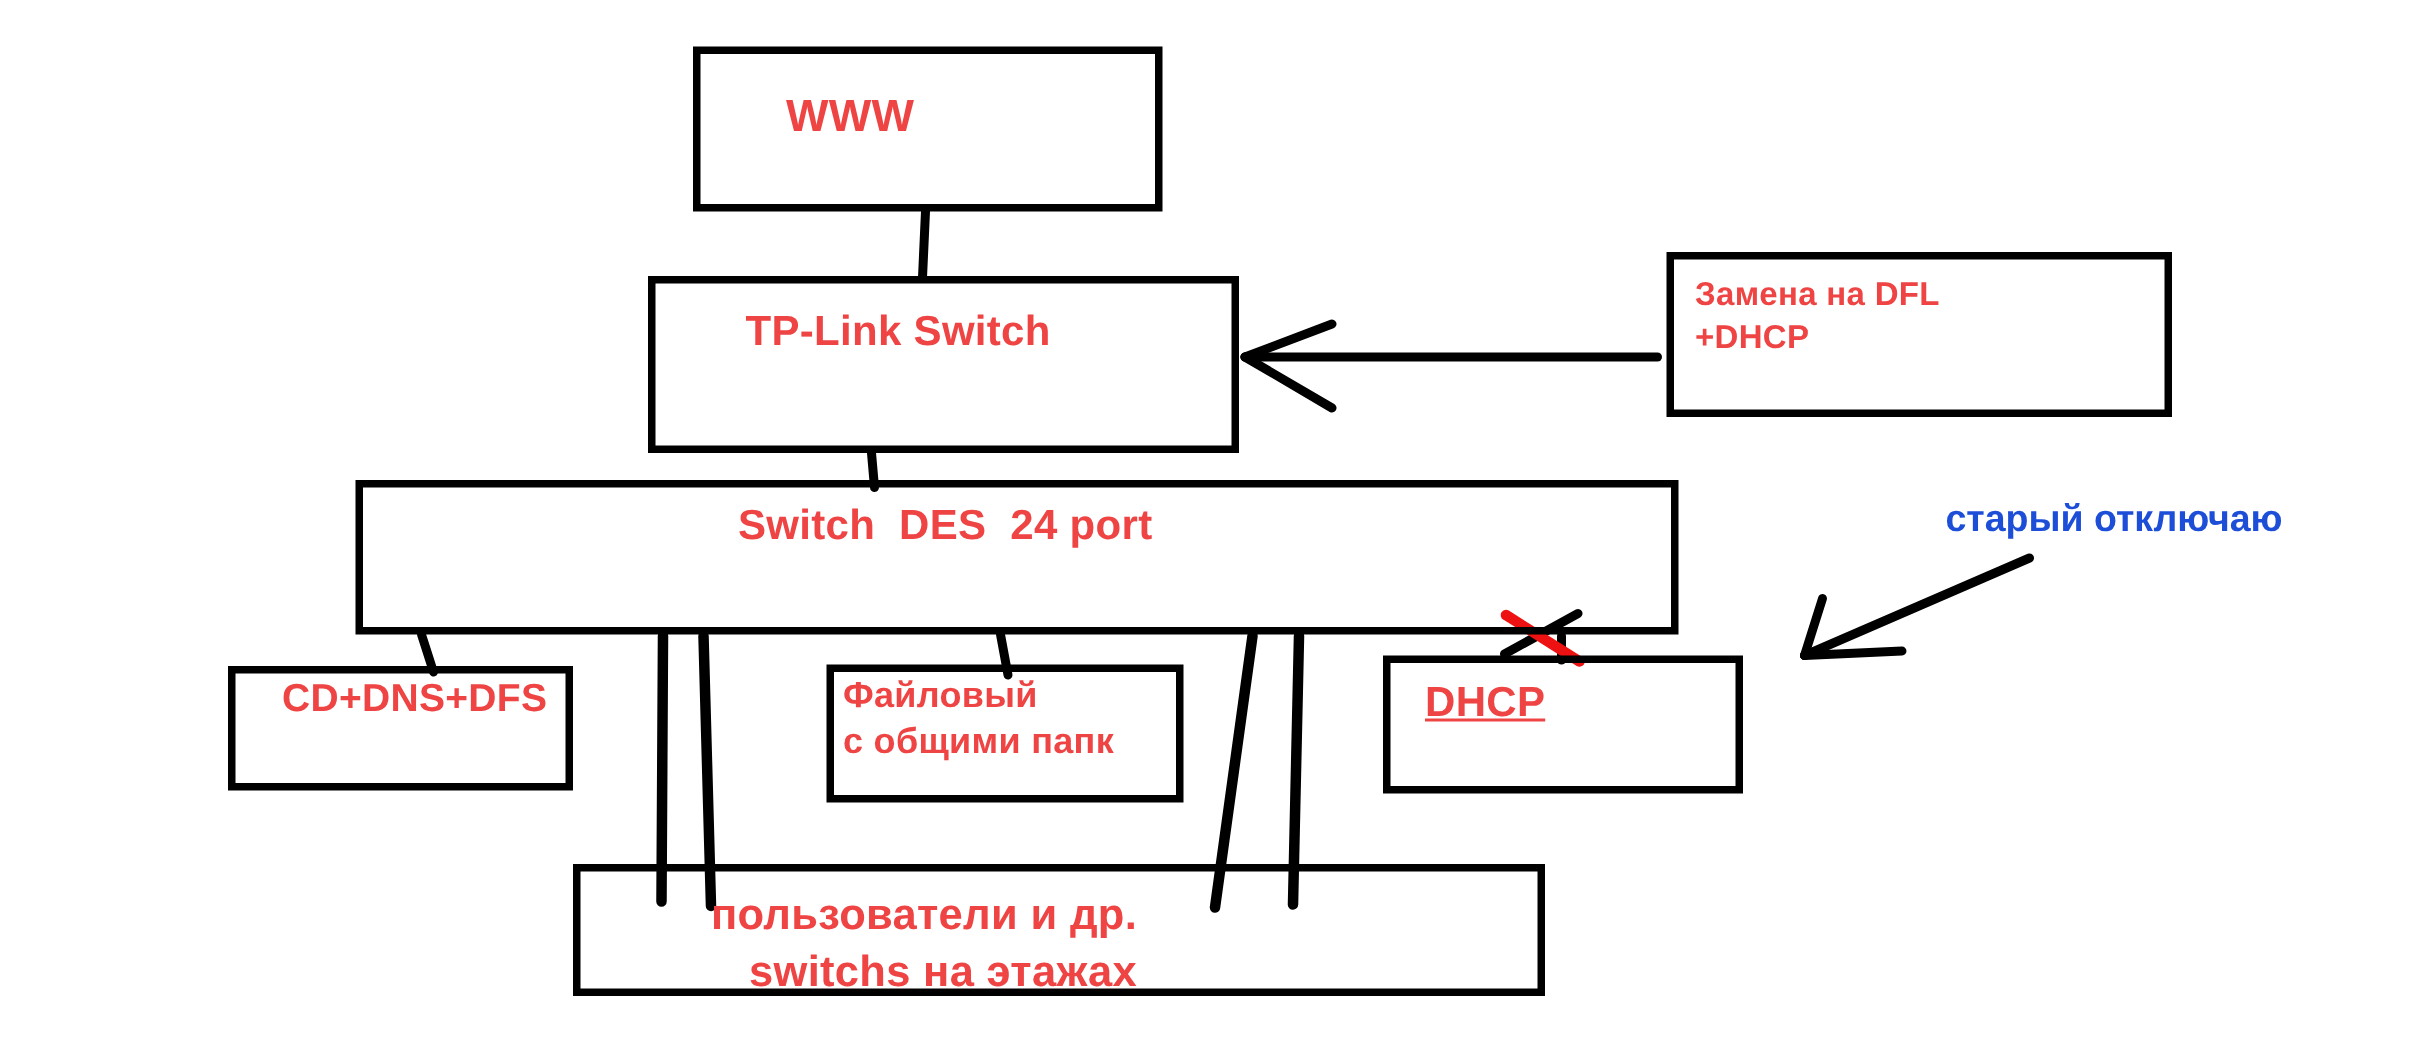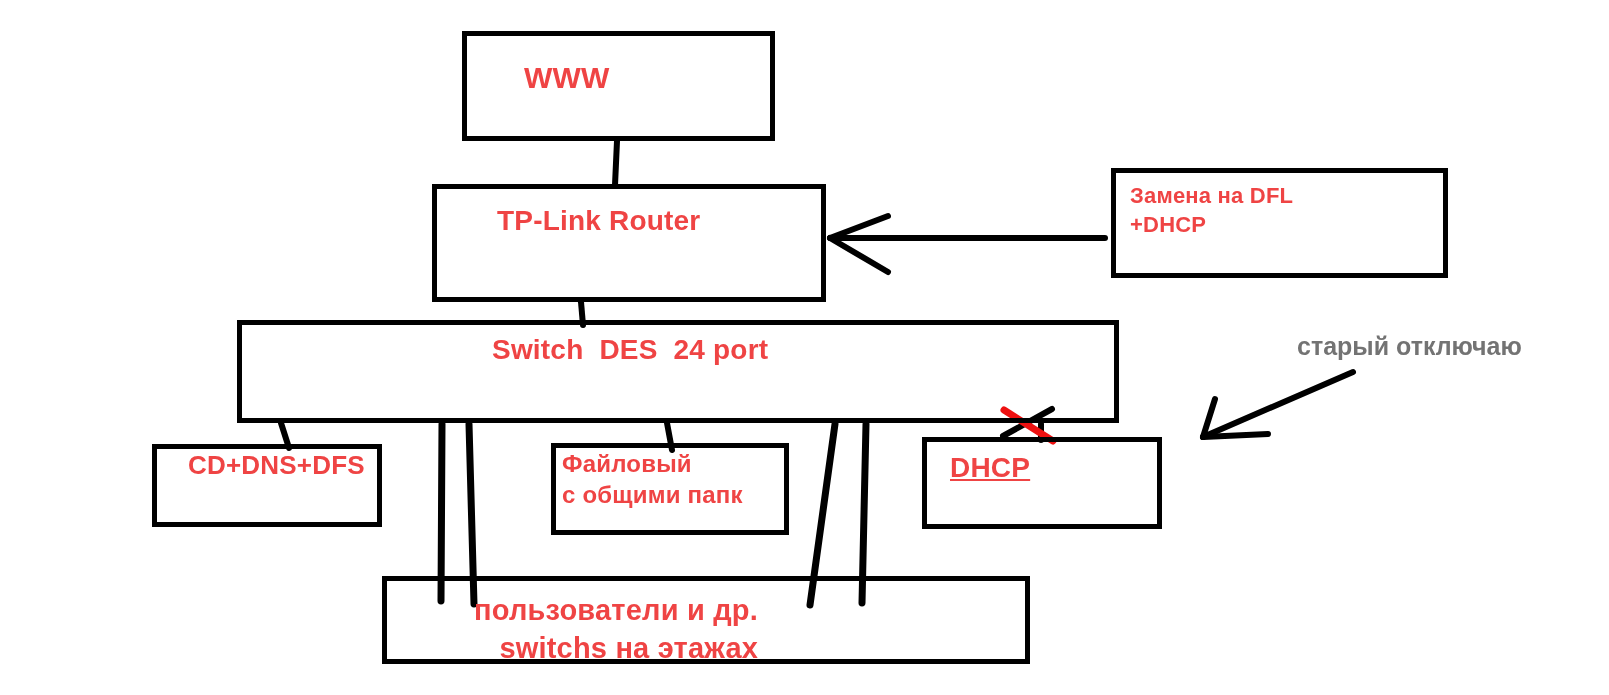--- a/index.html
+++ b/index.html
@@ -32,21 +32,21 @@
     position: absolute;
     color: #ef4444;
     font-family: "Liberation Sans", sans-serif;
     font-weight: bold;
     white-space: pre;
     line-height: 1.30;
     letter-spacing: 0.2px;
   }
   .annot-label {
     position: absolute;
-    color: #737373;
+    color: #1d4ed8;
     font-family: "Liberation Sans", sans-serif;
     font-weight: bold;
     white-space: pre;
   }
 </style>
 </head>
 <body>
 
 <div id="canvas">
 
@@ -78,21 +78,21 @@
 
     <path d="M 1353 372 L 1203 437" stroke="#000" stroke-width="6" fill="none" stroke-linecap="round"></path>
     <path d="M 1203 437 L 1215 399" stroke="#000" stroke-width="6" fill="none" stroke-linecap="round"></path>
     <path d="M 1203 437 L 1268 434" stroke="#000" stroke-width="6" fill="none" stroke-linecap="round"></path>
   </svg>
 
   <div class="node-box" style="left:462px; top:31px; width:313px; height:110px;"></div>
   <div class="node-label" style="left:524px; top:58px; font-size:30px;">WWW</div>
 
   <div class="node-box" style="left:432px; top:184px; width:394px; height:118px;"></div>
-  <div class="node-label" style="left:497px; top:203px; font-size:28px;">TP-Link Router</div>
+  <div class="node-label" style="left:497px; top:203px; font-size:28px;">TP-Link Switch</div>
 
   <div class="node-box" style="left:237px; top:320px; width:882px; height:103px;"></div>
   <div class="node-label" style="left:492px; top:332px; font-size:28px;">Switch  DES  24 port</div>
 
   <div class="node-box" style="left:152px; top:444px; width:230px; height:83px;"></div>
   <div class="node-label" style="left:188px; top:449px; font-size:26px;">CD+DNS+DFS</div>
 
   <div class="node-box" style="left:551px; top:443px; width:238px; height:92px;"></div>
   <div class="node-label" style="left:562px; top:448px; font-size:24px;">Файловый
 с общими папк</div>

